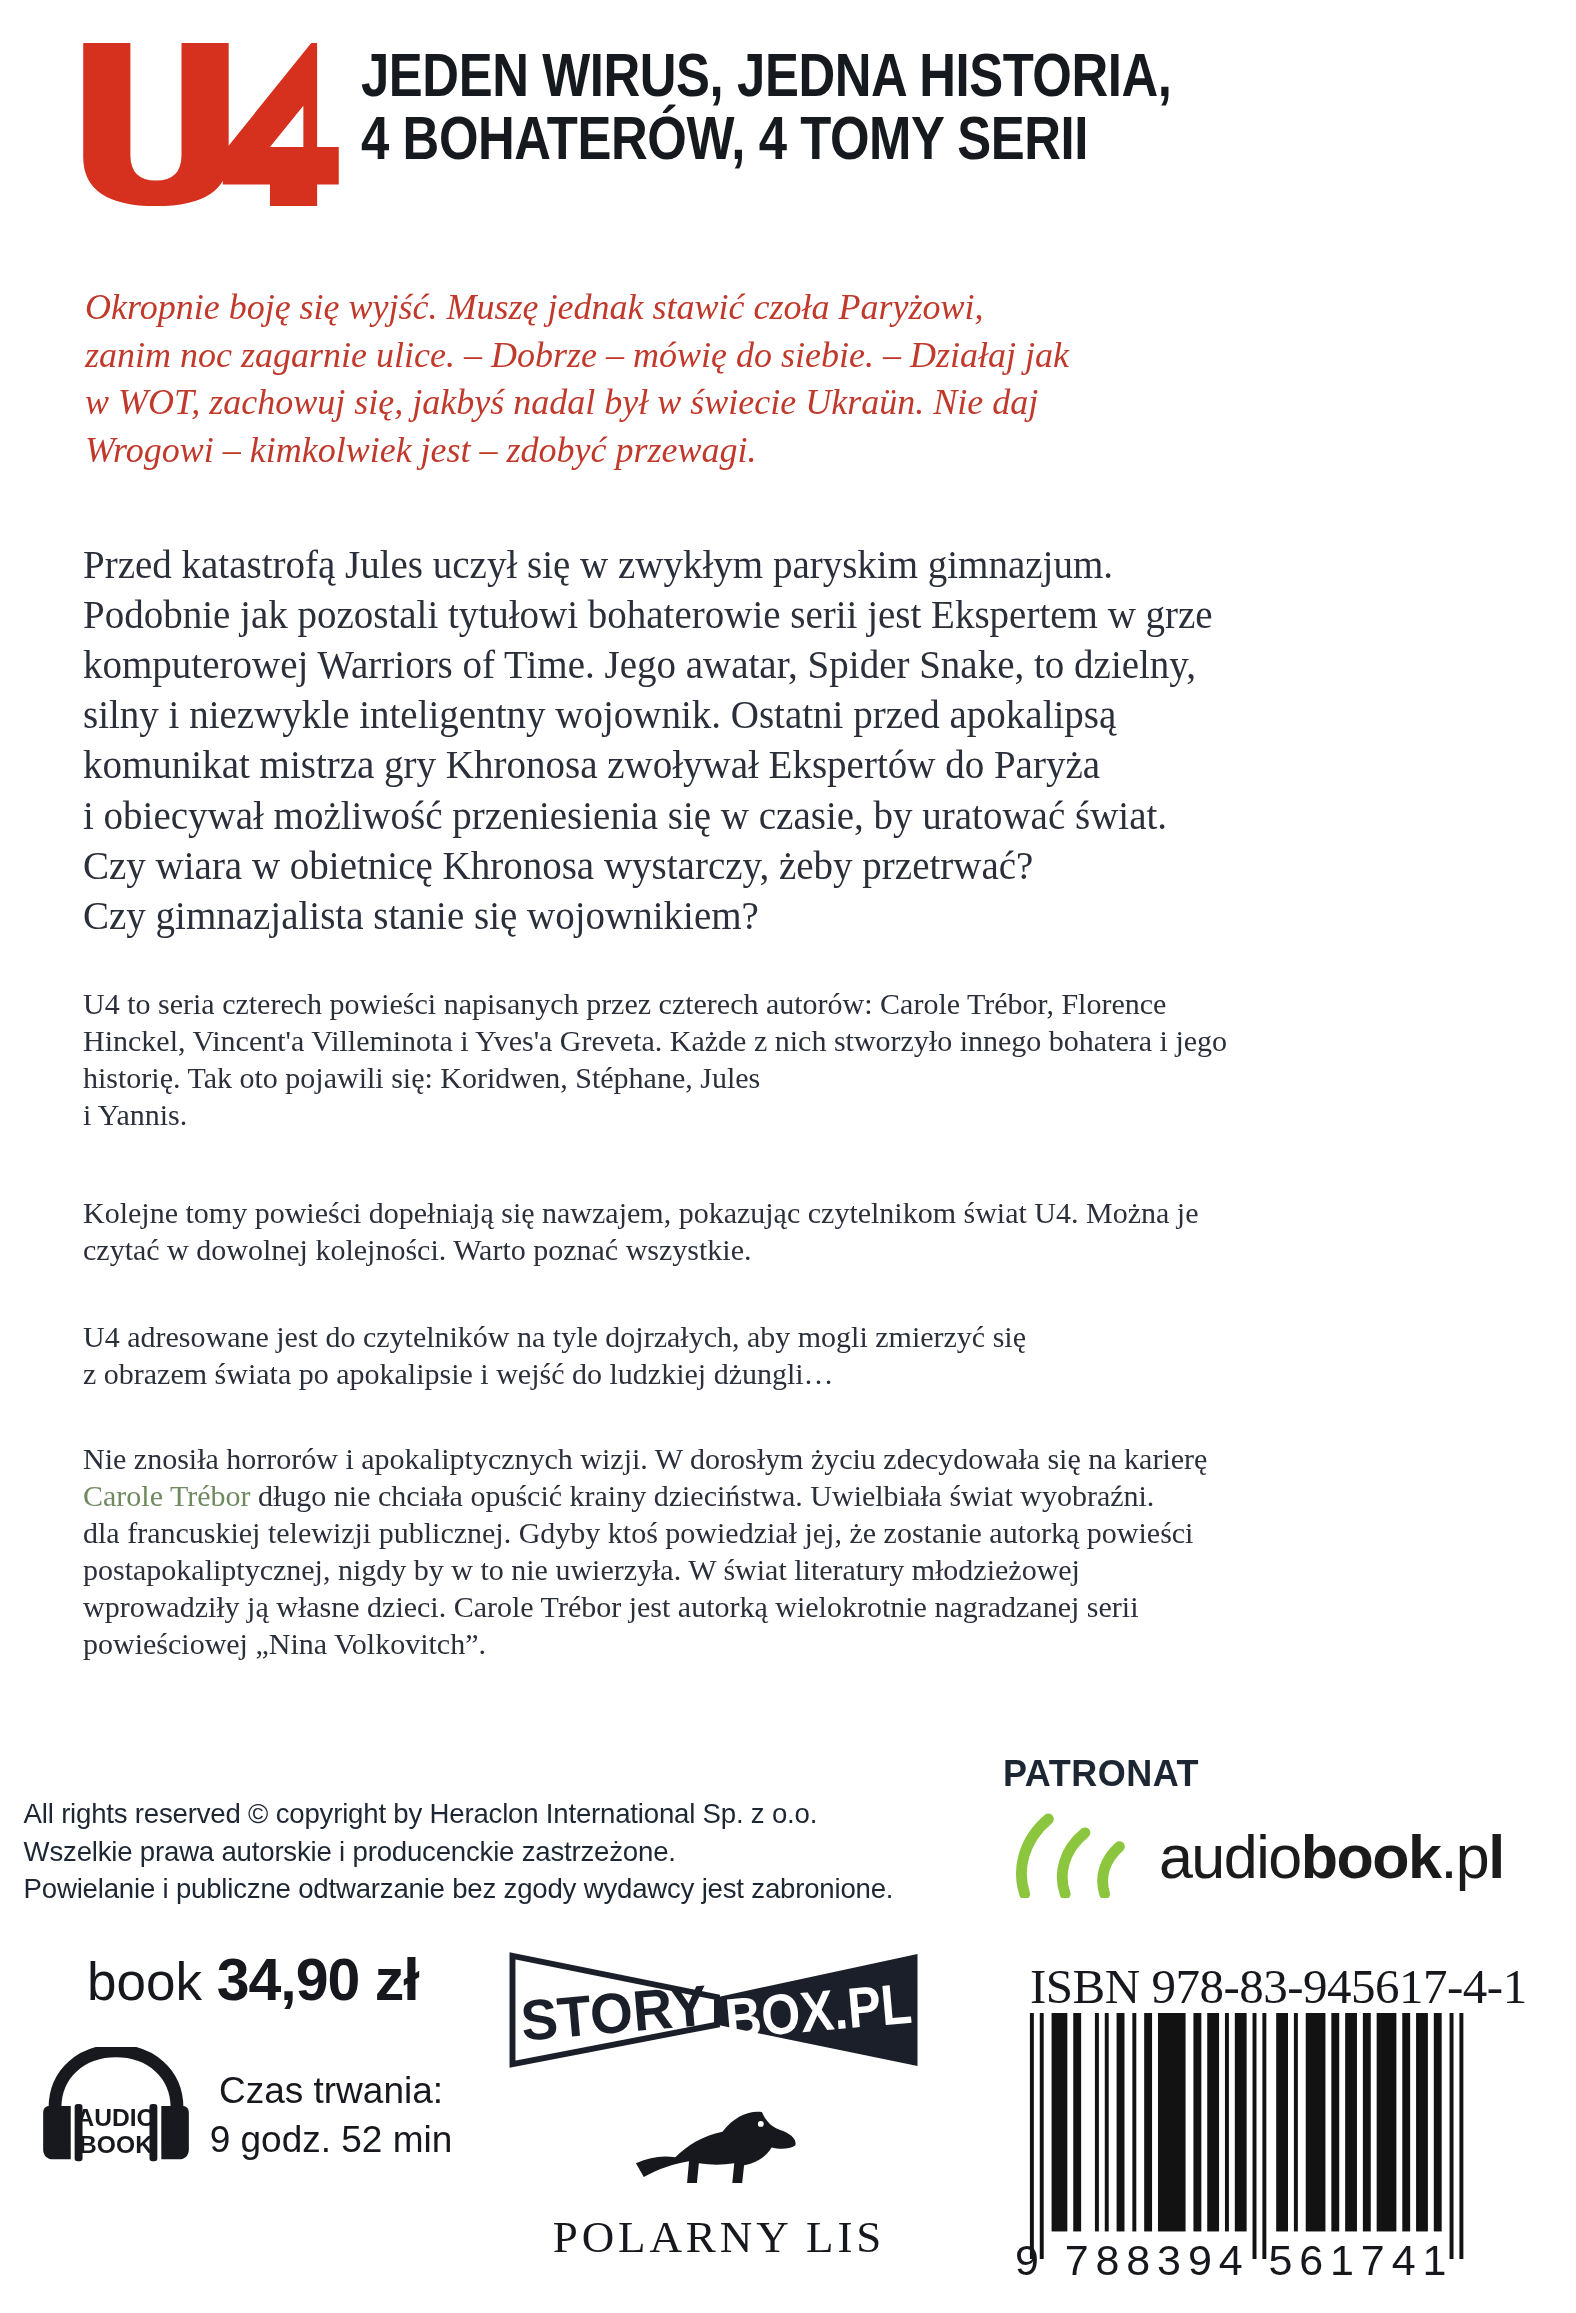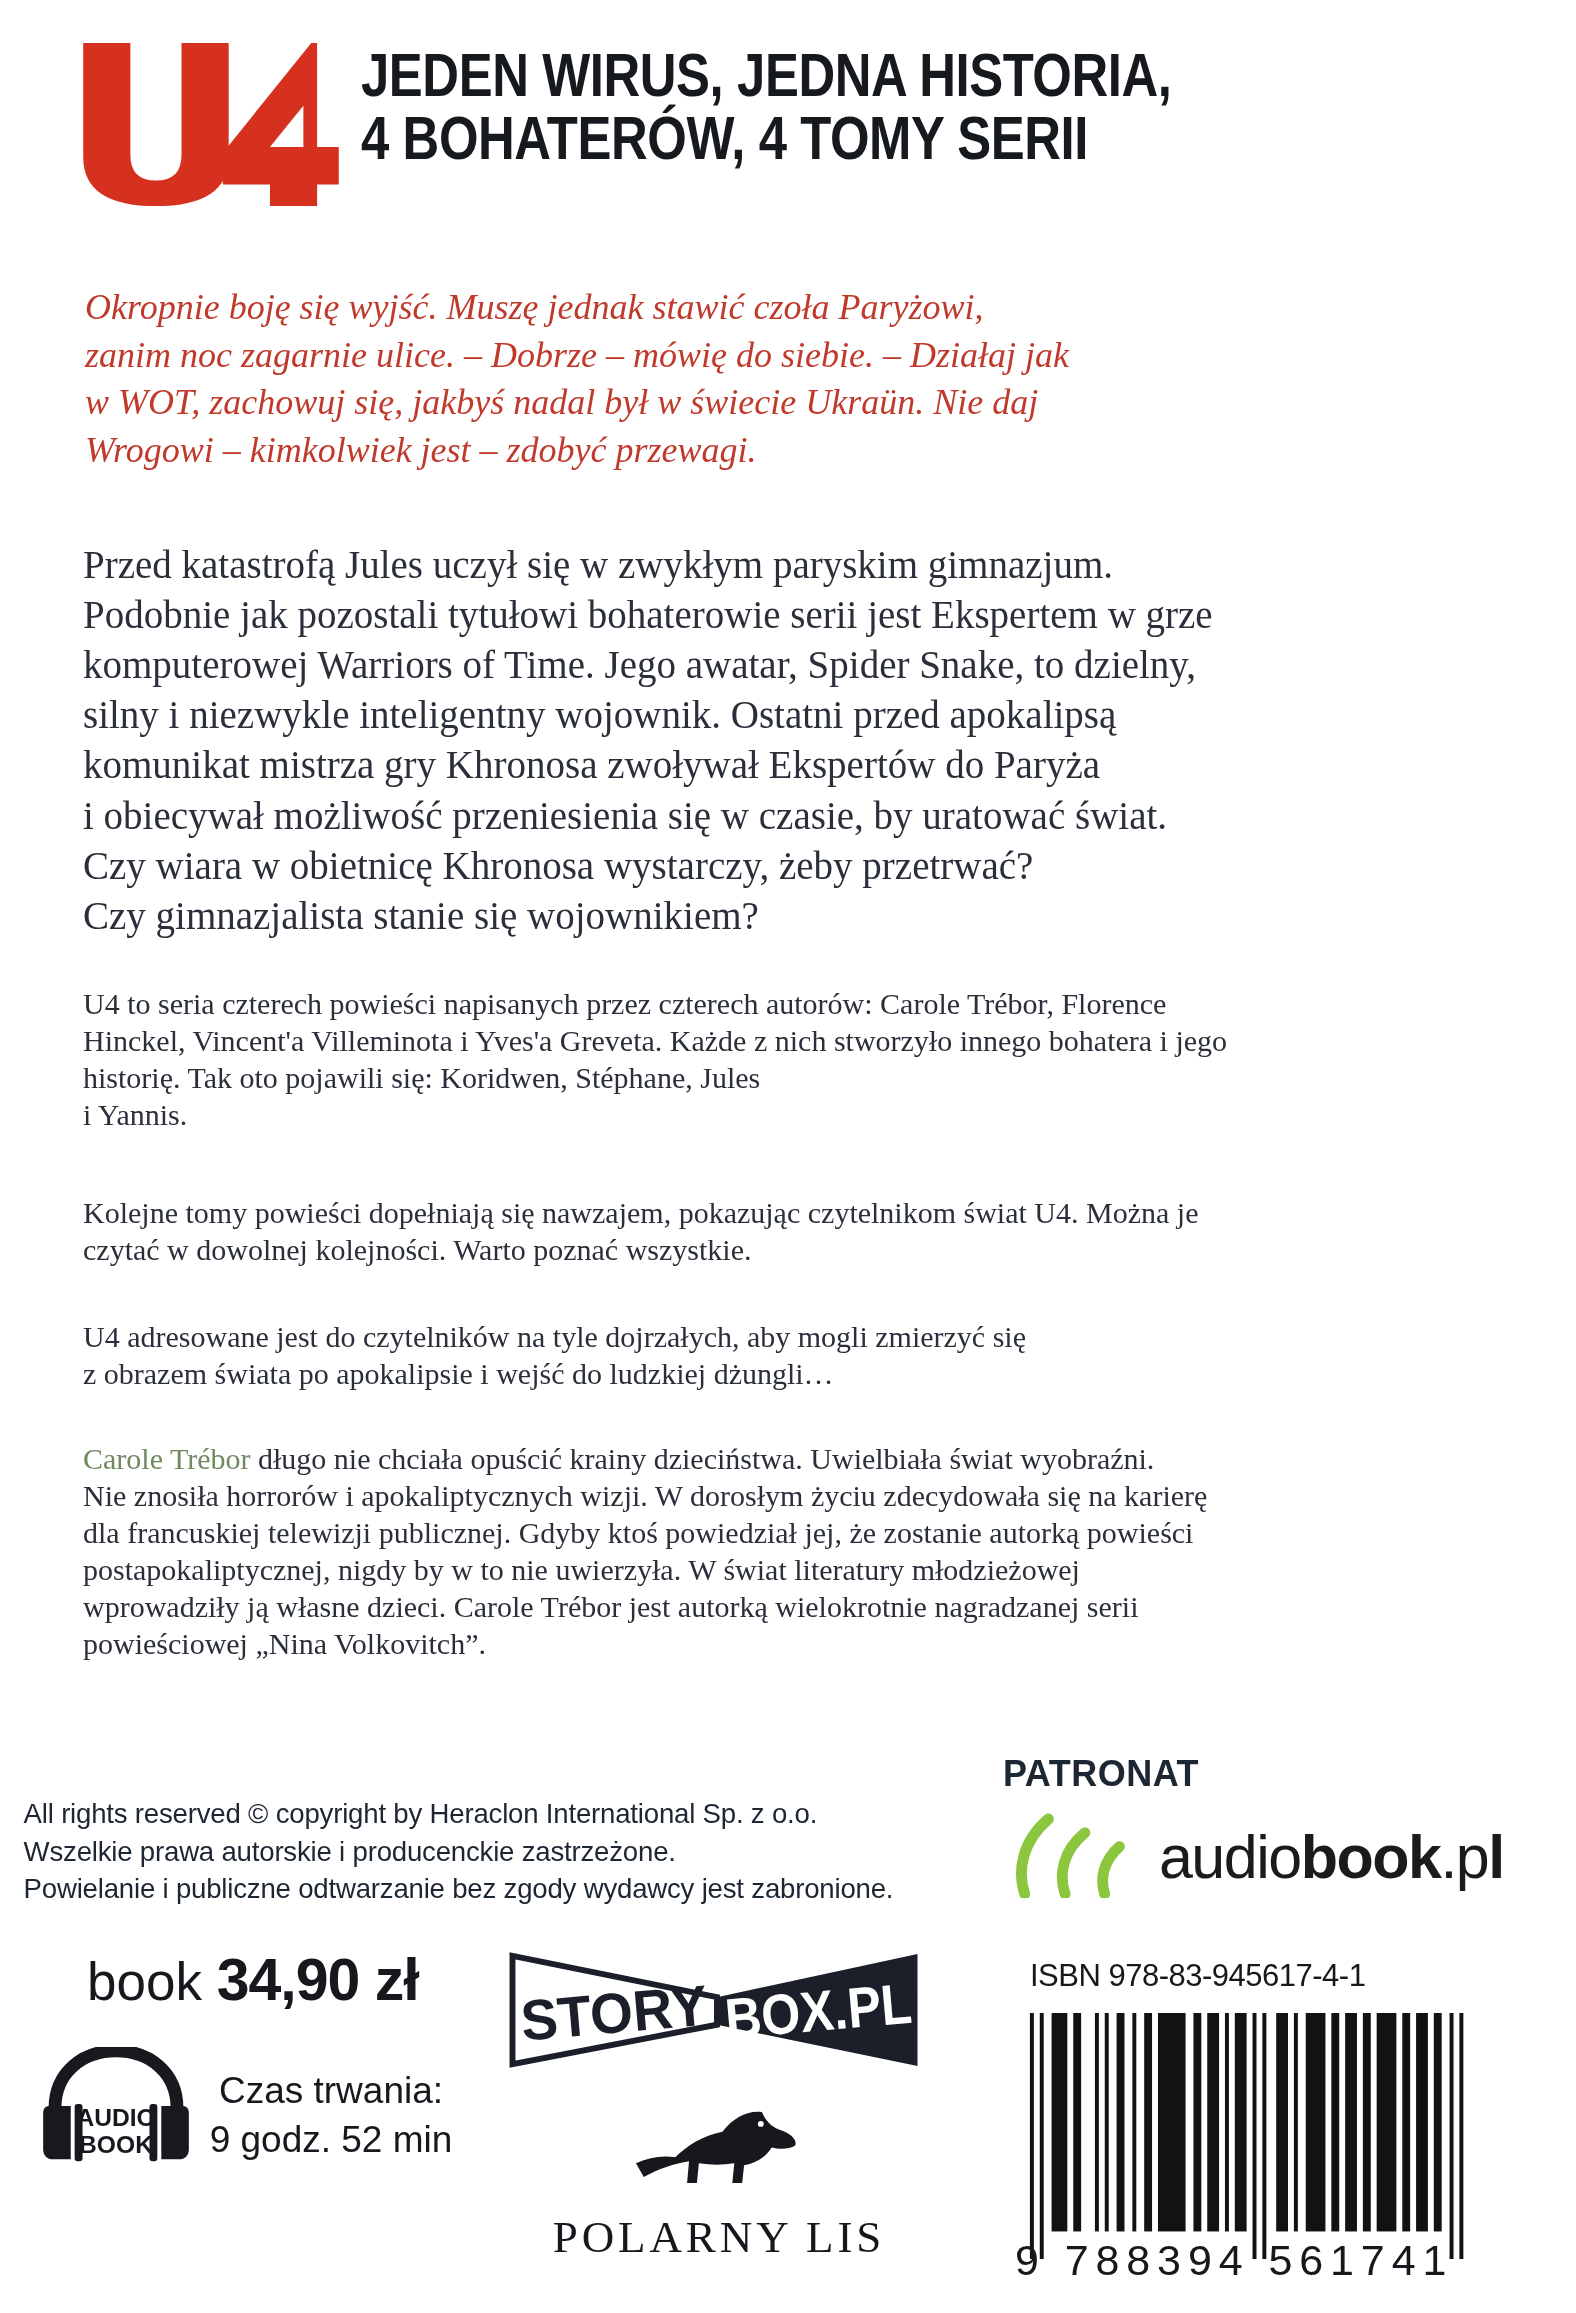--- a/index.html
+++ b/index.html
@@ -203,22 +203,22 @@
     letter-spacing: 3.9px;
     color: #16181d;
     white-space: nowrap;
   }
 
   
   .isbn {
     position: absolute;
     left: 1030px;
     top: 1958px;
-    font-family: Liberation Sans, sans-serif;
-    font-size: 31px;
+    font-family: Liberation Serif, serif;
+    font-size: 49px;
     color: #16181d;
     letter-spacing: -0.5px;
     white-space: nowrap;
   }
   .barcode {
     position: absolute;
     left: 1024px;
     top: 2013px;
     width: 463px;
     height: 246px;
@@ -286,22 +286,22 @@
     <span class="l">Kolejne tomy powieści dopełniają się nawzajem, pokazując czytelnikom świat U4. Można je</span>
     <span class="l">czytać w dowolnej kolejności. Warto poznać wszystkie.</span>
   </div>
 
   <div class="body-block" id="block-target">
     <span class="l">U4 adresowane jest do czytelników na tyle dojrzałych, aby mogli zmierzyć się</span>
     <span class="l">z obrazem świata po apokalipsie i wejść do ludzkiej dżungli…</span>
   </div>
 
   <div class="body-block" id="block-author">
+    <span class="l">Nie znosiła horrorów i apokaliptycznych wizji. W dorosłym życiu zdecydowała się na karierę</span>
     <span class="l"><span class="author-name">Carole Trébor</span><span> długo nie chciała opuścić krainy dzieciństwa. Uwielbiała świat wyobraźni.</span></span>
-    <span class="l">Nie znosiła horrorów i apokaliptycznych wizji. W dorosłym życiu zdecydowała się na karierę</span>
     <span class="l">dla francuskiej telewizji publicznej. Gdyby ktoś powiedział jej, że zostanie autorką powieści</span>
     <span class="l">postapokaliptycznej, nigdy by w to nie uwierzyła. W świat literatury młodzieżowej</span>
     <span class="l">wprowadziły ją własne dzieci. Carole Trébor jest autorką wielokrotnie nagradzanej serii</span>
     <span class="l">powieściowej „Nina Volkovitch”.</span>
   </div>
 
   <div class="copyright">
     <span class="l">All rights reserved © copyright by Heraclon International Sp. z o.o.</span>
     <span class="l">Wszelkie prawa autorskie i producenckie zastrzeżone.</span>
     <span class="l">Powielanie i publiczne odtwarzanie bez zgody wydawcy jest zabronione.</span>

